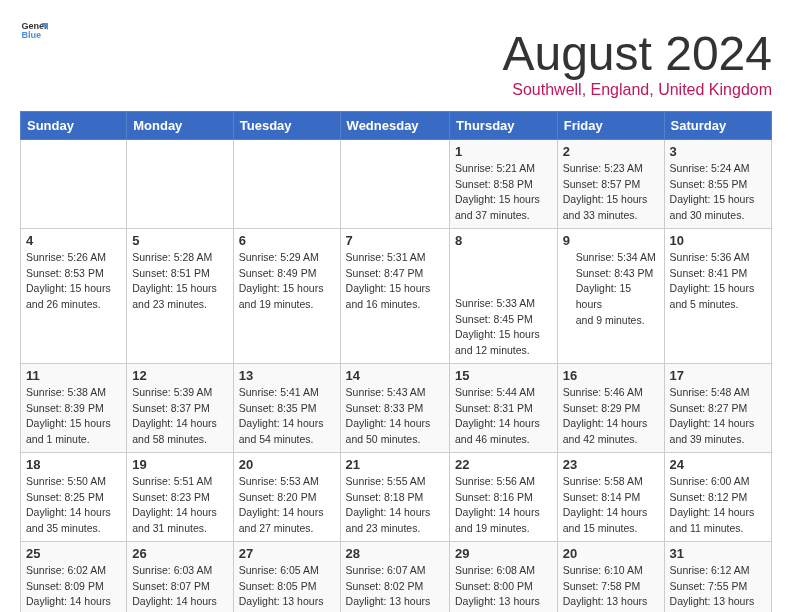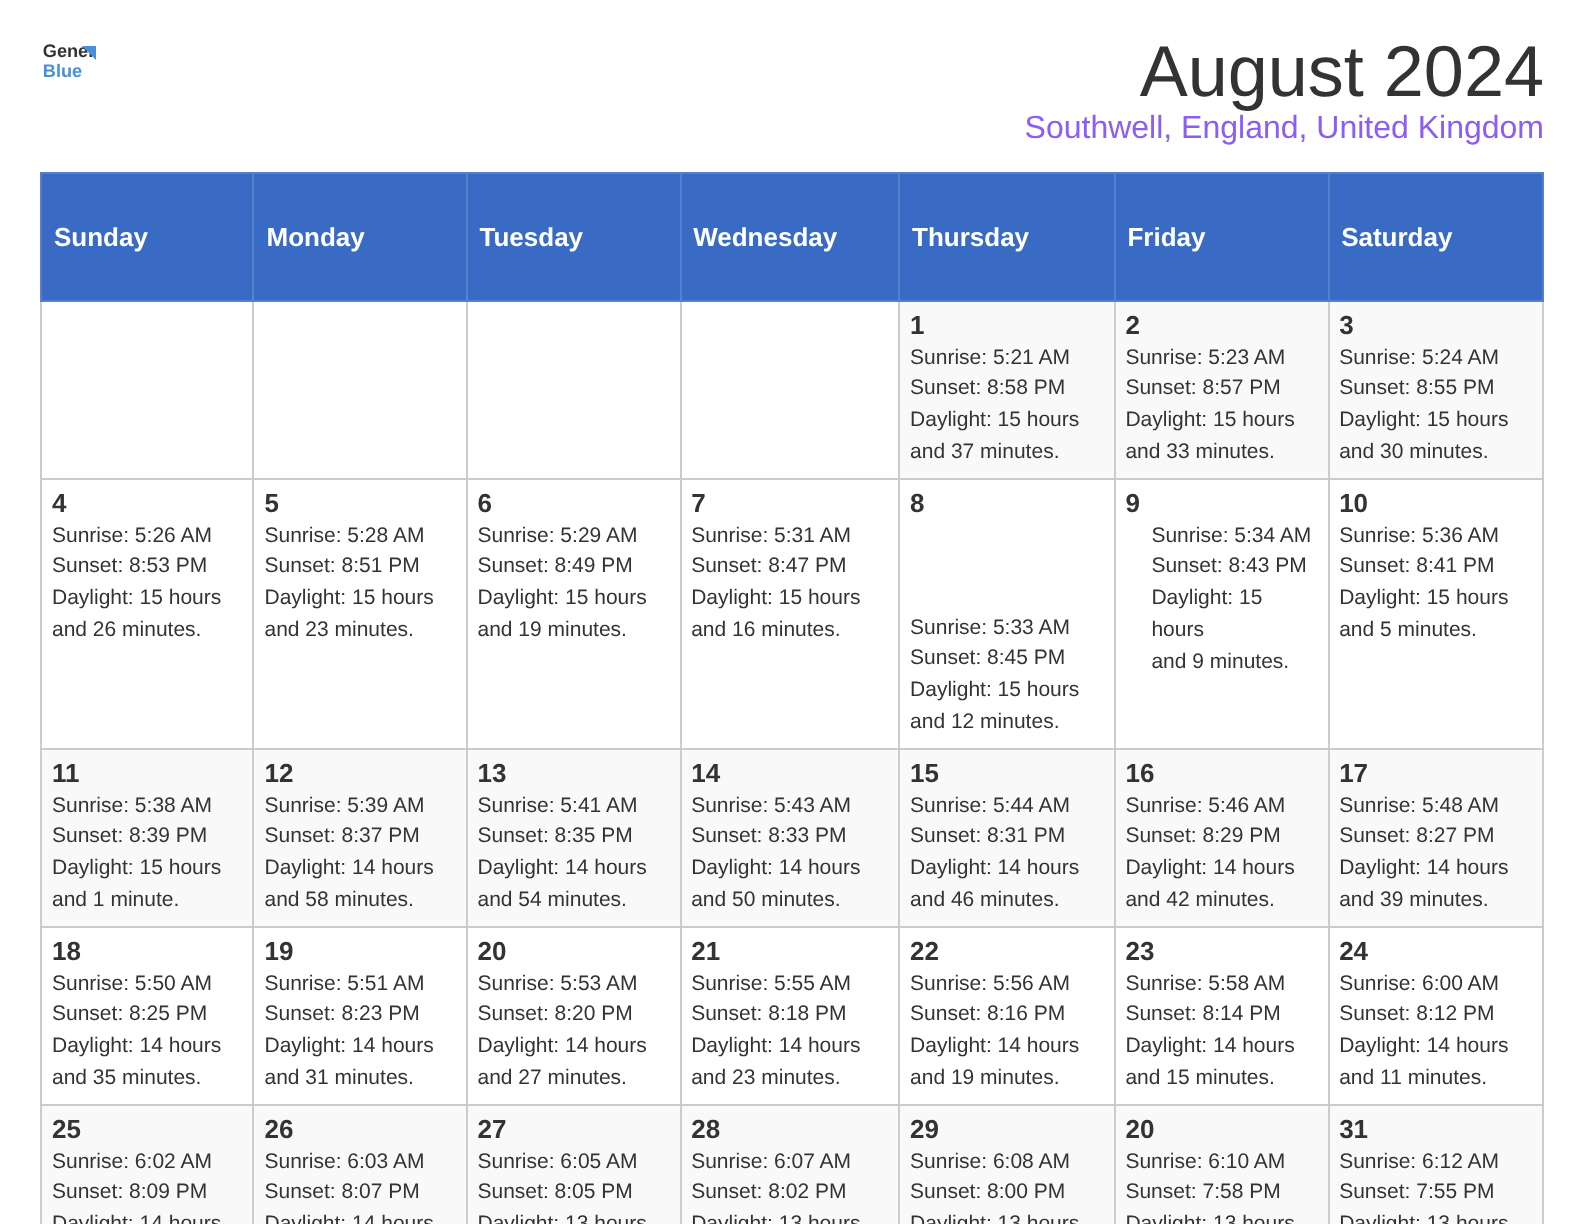--- a/index.html
+++ b/index.html
@@ -22,38 +22,39 @@
       gap: 4px;
     }
     .logo-icon {
       width: 28px;
       height: 28px;
     }
     .title-section {
       text-align: right;
     }
     .main-title {
-      font-size: 36px;
+      font-size: 48px;
       font-weight: normal;
       color: #333;
       line-height: 1.1;
+      margin-top: 12px;
     }
     .subtitle {
       font-size: 16px;
-      color: #8b5cf6;
+      color: #be185d;
     }
     .calendar-table {
       width: 100%;
       border-collapse: collapse;
       font-size: 11px;
     }
     .calendar-table thead tr th {
       background-color: #3a6bc4;
       color: #fff;
-      padding: 24px 6px;
+      padding: 6px 6px;
       text-align: left;
       font-size: 13px;
       font-weight: bold;
       border: 1px solid #5580cc;
     }
     .calendar-table tbody tr td {
       border: 1px solid #ccc;
       vertical-align: top;
       padding: 4px 5px;
       width: 113px;

